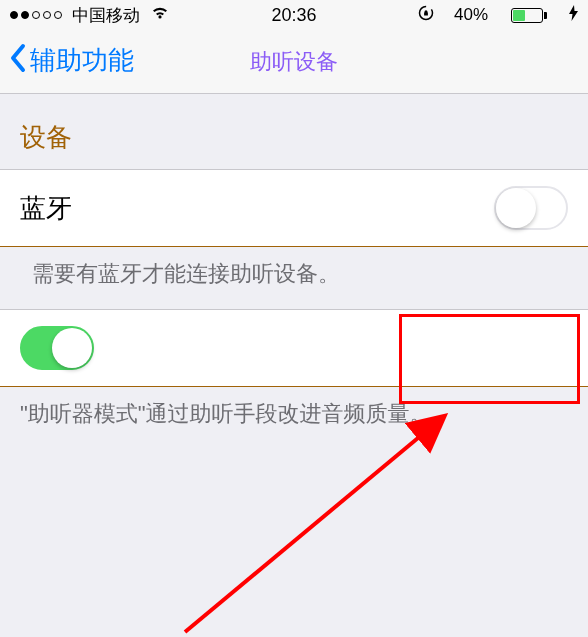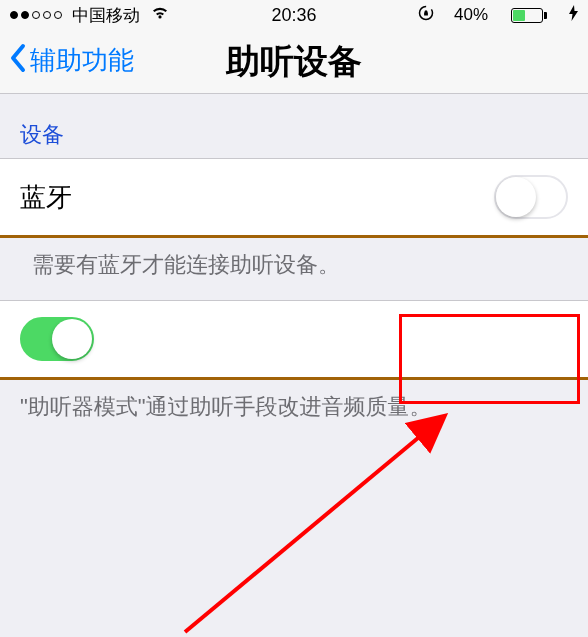--- a/index.html
+++ b/index.html
@@ -20,28 +20,28 @@
   .battery { display: flex; align-items: center; }
   .batt-body { width: 32px; height: 15px; border: 1.5px solid #000; border-radius: 3px; position: relative; margin-left: 3px; }
   .batt-fill { position: absolute; left: 1px; top: 1px; bottom: 1px; width: 40%; background: #4cd964; border-radius: 1px; }
   .batt-tip { width: 3px; height: 7px; background: #000; border-radius: 0 1px 1px 0; margin-left: 1px; }
   .bolt { margin-left: 2px; }
 
   
   .nav-bar { height: 64px; background: #f7f7f7; border-bottom: 1px solid #c8c7cc; display: flex; align-items: center; position: relative; }
   .nav-back { display: flex; align-items: flex-start; color: #007aff; font-size: 26px; padding-left: 8px; cursor: pointer; }
   .nav-back .chev { margin-right: 4px; display: inline-block; }
-  .nav-title { position: absolute; left: 50%; transform: translateX(-50%); font-size: 34px; font-weight: 700; color: #000000; }
+  .nav-title { position: absolute; left: 50%; transform: translateX(-50%); font-size: 22px; font-weight: 400; color: #8b5cf6; }
 
   
-  .section-header { padding: 26px 20px 8px 20px; color: #1d4ed8; font-size: 22px; }
+  .section-header { padding: 26px 20px 14px 20px; color: #a16207; font-size: 26px; }
   .section-footer { padding: 12px 20px 0 20px; color: #6d6d72; font-size: 22px; }
   .section-footer.gap { margin-bottom: 20px; padding-left: 32px; }
 
-  .cell { background: #fff; border-top: 1px solid #c8c7cc; border-bottom: 3px solid #a16207; display: flex; align-items: center; justify-content: space-between; padding: 16px 20px; }
+  .cell { background: #fff; border-top: 1px solid #c8c7cc; border-bottom: 1px solid #a16207; display: flex; align-items: center; justify-content: space-between; padding: 16px 20px; }
   .cell-label { font-size: 26px; color: #000; }
 
   
   .switch { width: 74px; height: 44px; border-radius: 22px; position: relative; cursor: pointer; transition: background 0.2s; }
   .switch.off { background: #fff; border: 2px solid #e5e5ea; }
   .switch.on  { background: #4cd964; border: 2px solid #4cd964; }
   .knob { position: absolute; top: 0; width: 40px; height: 40px; border-radius: 50%; background: #fff; box-shadow: 0 2px 4px rgba(0,0,0,0.25); transition: left 0.2s; }
   .switch.off .knob { left: 0; }
   .switch.on  .knob { right: 0; }
 

